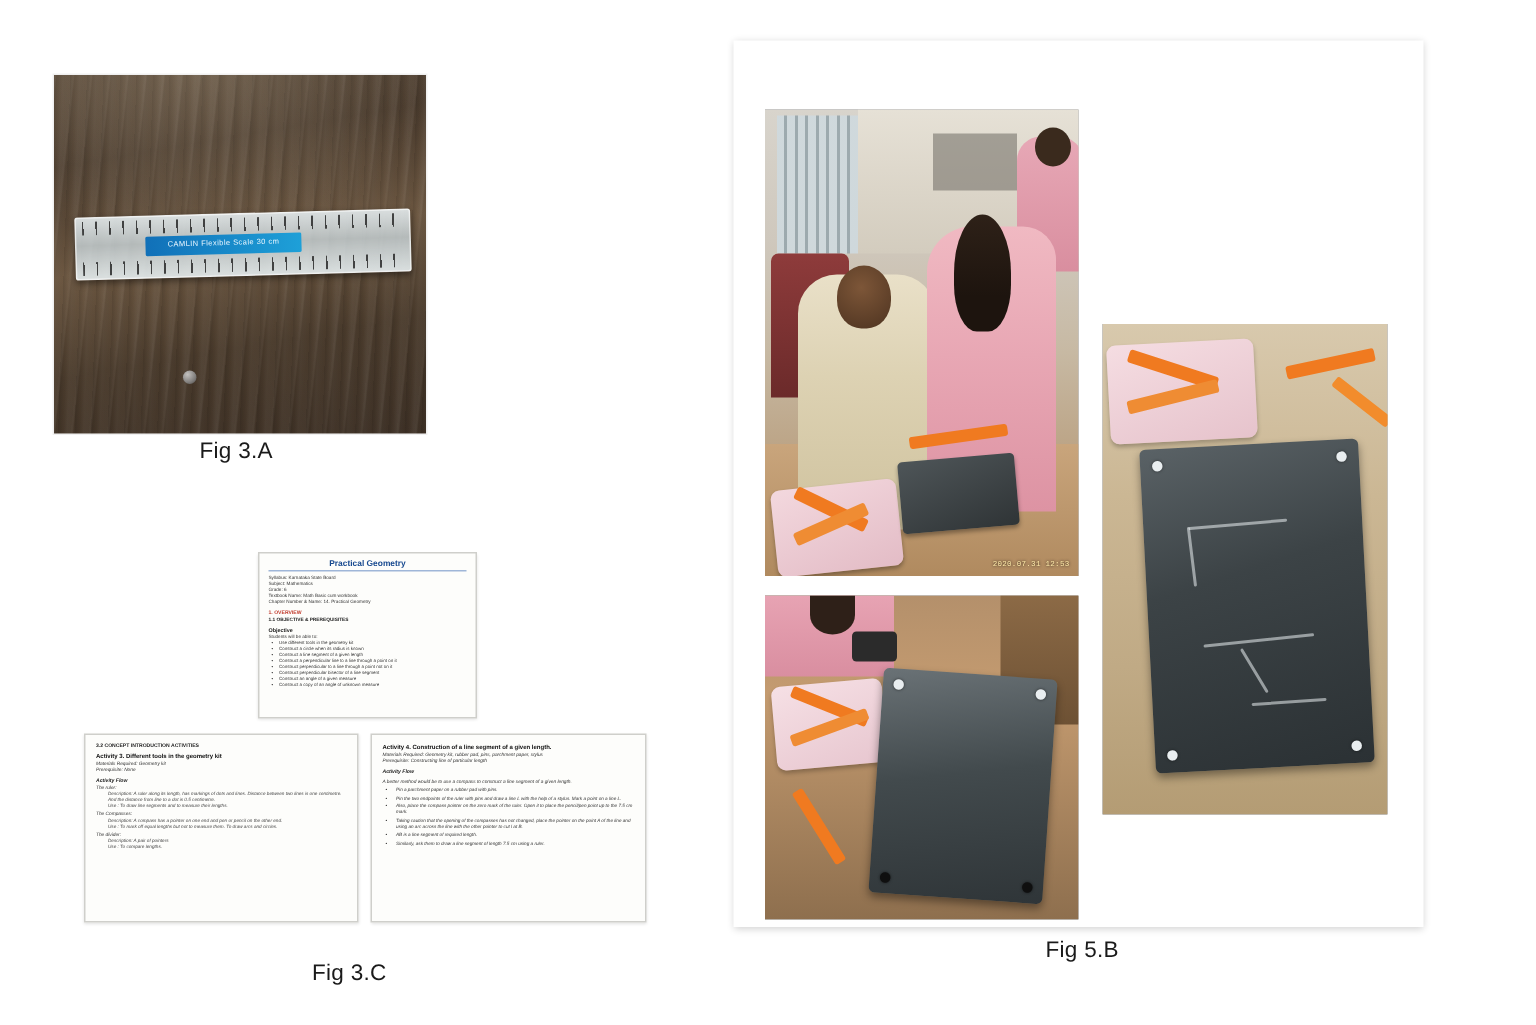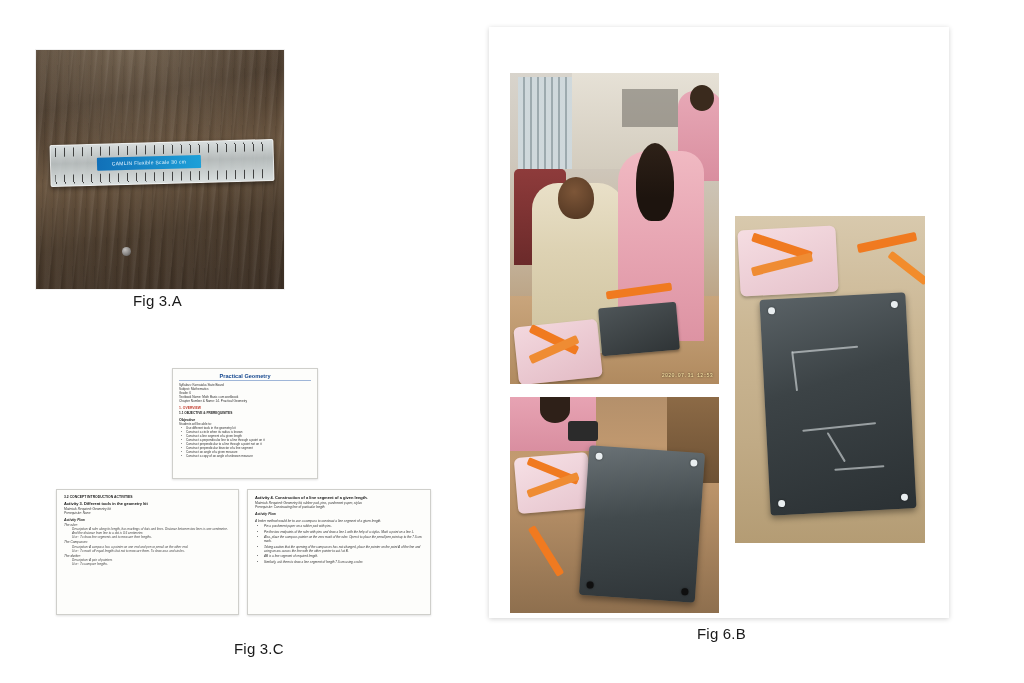--- a/index.html
+++ b/index.html
@@ -251,21 +251,21 @@
     line-height: 4.2px;
     padding-left: 9px;
     position: relative;
     margin-top: 1.2px;
   }
   .d-num .mk {
     position: absolute;
     left: 2px;
     top: 0;
   }
-  #figC-caption { left: 234px; top: 640px; text-align: center; }
+  #figC-caption { left: 208px; top: 640px; text-align: center; }
 
   
   #figB-card {
     position: absolute;
     left: 489px;
     top: 27px;
     width: 460px;
     height: 591px;
     background: #ffffff;
     box-shadow: 0 1px 5px rgba(0,0,0,0.18);
@@ -592,15 +592,15 @@
       <div class="t3"></div>
       <div class="slate">
         <div class="pin p1"></div>
         <div class="pin p2"></div>
         <div class="pin p3"></div>
         <div class="pin p4"></div>
       </div>
     </div>
 
   </div>
-  <div class="caption" id="figB-caption">Fig 6.B</div>
+  <div class="caption" id="figB-caption">Fig 5.B</div>
 
 </div>
 
 </body></html>

